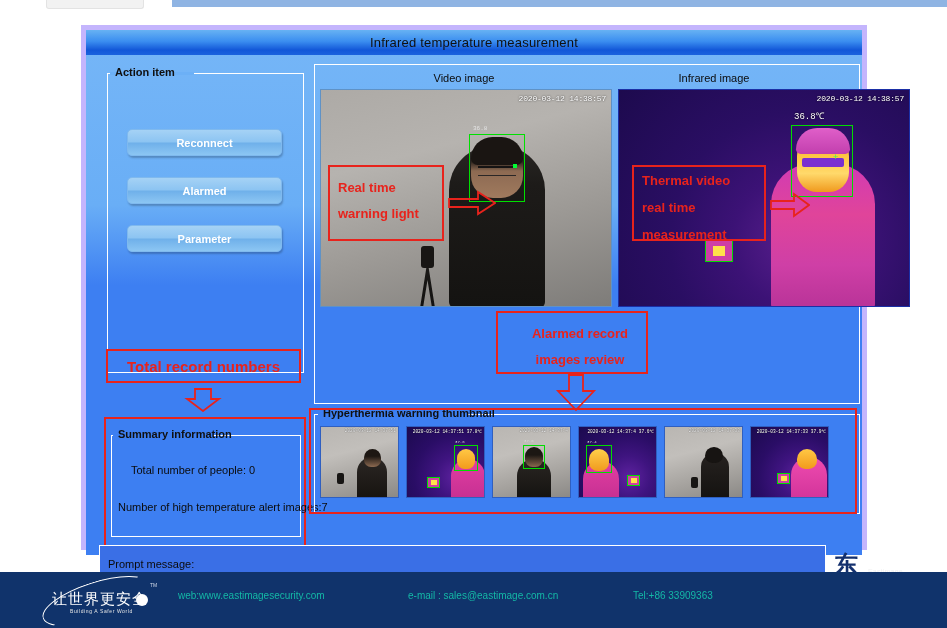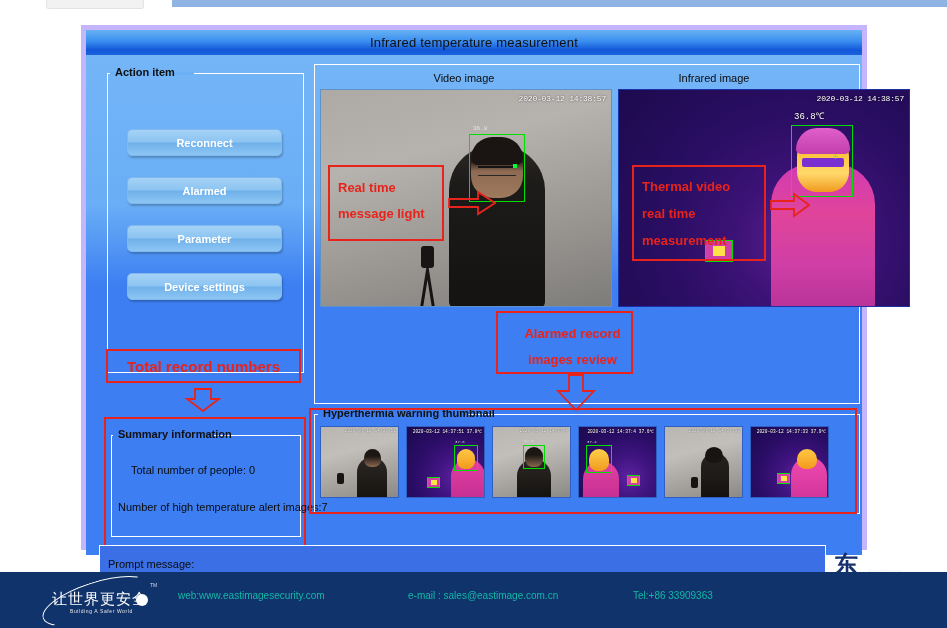--- a/index.html
+++ b/index.html
@@ -126,27 +126,27 @@
      background:#cf3fa6;display:flex;align-items:center;justify-content:center;}
   #ir-blackbody i{display:block;width:12px;height:10px;background:#ffe24a;}
 
   
   #ann-realtime{position:absolute;left:14px;top:101px;width:116px;height:76px;
      border:2px solid #e8231c;box-sizing:border-box;padding:8px 8px 0 8px;}
   #ann-realtime div{color:#e8231c;font-size:13px;font-weight:bold;line-height:26px;}
   #ann-realtime-arrow{position:absolute;left:134px;top:126px;width:48px;height:26px;}
 
   
-  #ann-thermal{position:absolute;left:318px;top:101px;width:134px;height:96px;
-     border:2px solid #e8231c;box-sizing:border-box;padding:6px 8px 0 8px;}
+  #ann-thermal{position:absolute;left:318px;top:101px;width:134px;height:76px;
+     border:2px solid #e8231c;box-sizing:border-box;padding:0 8px 0 8px;}
   #ann-thermal div{color:#e8231c;font-size:13px;font-weight:bold;line-height:27px;}
   #ann-thermal-arrow{position:absolute;left:456px;top:128px;width:40px;height:26px;}
 
   
-  #ann-alarm{position:absolute;left:182px;top:247px;width:137px;height:63px;
+  #ann-alarm{position:absolute;left:182px;top:247px;width:152px;height:63px;
      border:2px solid #e8231c;box-sizing:border-box;padding:8px 0 0 16px;text-align:center;}
   #ann-alarm div{color:#e8231c;font-size:13px;font-weight:bold;line-height:26px;}
   #ann-alarm-arrow{position:absolute;left:240px;top:310px;width:44px;height:38px;}
 
   
   #thumb-group{left:0px;top:350px;width:546px;height:100px;}
   #thumb-label{left:6px;top:343px;}
   #thumb-label-mask{position:absolute;left:4px;top:350px;width:150px;height:3px;background:#3d7ff2;}
   #thumb-strip{position:absolute;left:6px;top:362px;width:534px;height:76px;display:flex;gap:7px;}
   .thumb{width:79px;height:72px;box-sizing:border-box;border:1px solid #2f5fc0;position:relative;overflow:hidden;cursor:pointer;}
@@ -220,23 +220,20 @@
 
       <div class="action-btn" id="btn-reconnect">
         <span>Reconnect</span>
       </div>
       <div class="action-btn" id="btn-storage">
         <span>Alarmed</span>
       </div>
       <div class="action-btn" id="btn-parameter">
         <span>Parameter</span>
       </div>
-      <div class="action-btn" id="btn-device">
-        <span>Device settings</span>
-      </div>
 
       <div id="ann-total">
         <span>Total record numbers</span>
       </div>
       <svg id="ann-total-arrow" viewBox="0 0 40 24">
         <polygon points="12,1 28,1 28,11 36,11 20,23 4,11 12,11" fill="none" stroke="#e8231c" stroke-width="1.8"></polygon>
       </svg>
 
       <div id="ann-summary-rect"></div>
 
@@ -276,21 +273,21 @@
         <div id="ir-facebox"></div>
         <div id="ir-cross">+</div>
         <div id="ir-temp">36.8℃</div>
         <div id="ir-blackbody">
             <i></i>
           </div>
       </div>
 
       <div id="ann-realtime">
         <div>Real time</div>
-        <div>message light</div>
+        <div>warning light</div>
       </div>
       <svg id="ann-realtime-arrow" viewBox="0 0 48 26">
         <polygon points="1,9 30,9 30,2 47,13 30,24 30,17 1,17" fill="none" stroke="#e8231c" stroke-width="1.8"></polygon>
       </svg>
 
       <div id="ann-thermal">
         <div>Thermal video</div>
         <div>real time</div>
         <div>measurement</div>
       </div>

